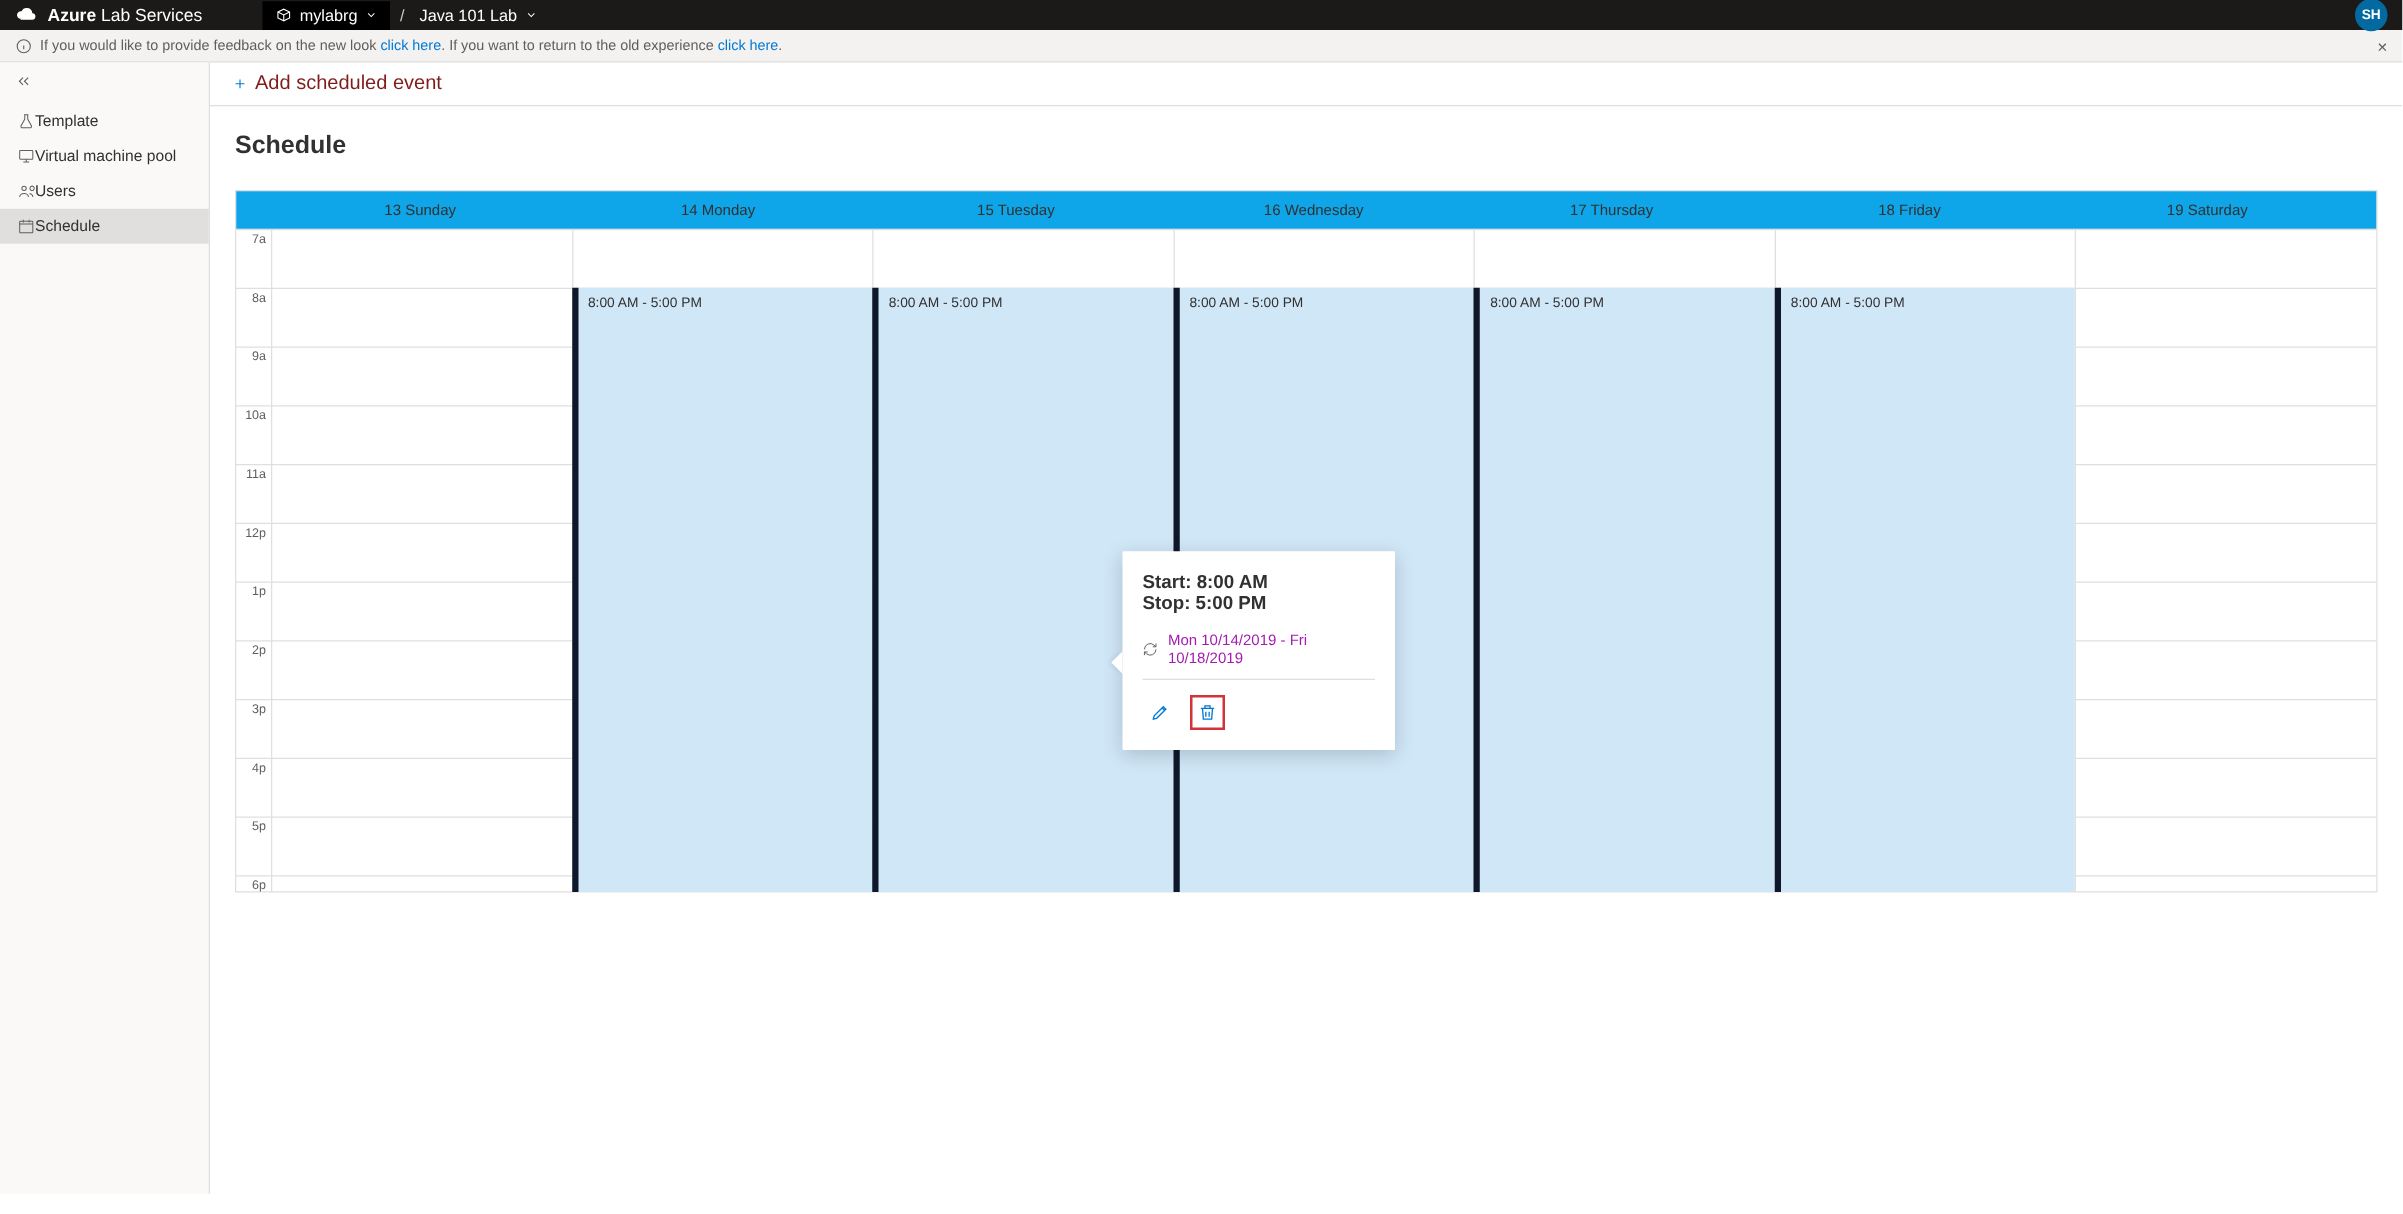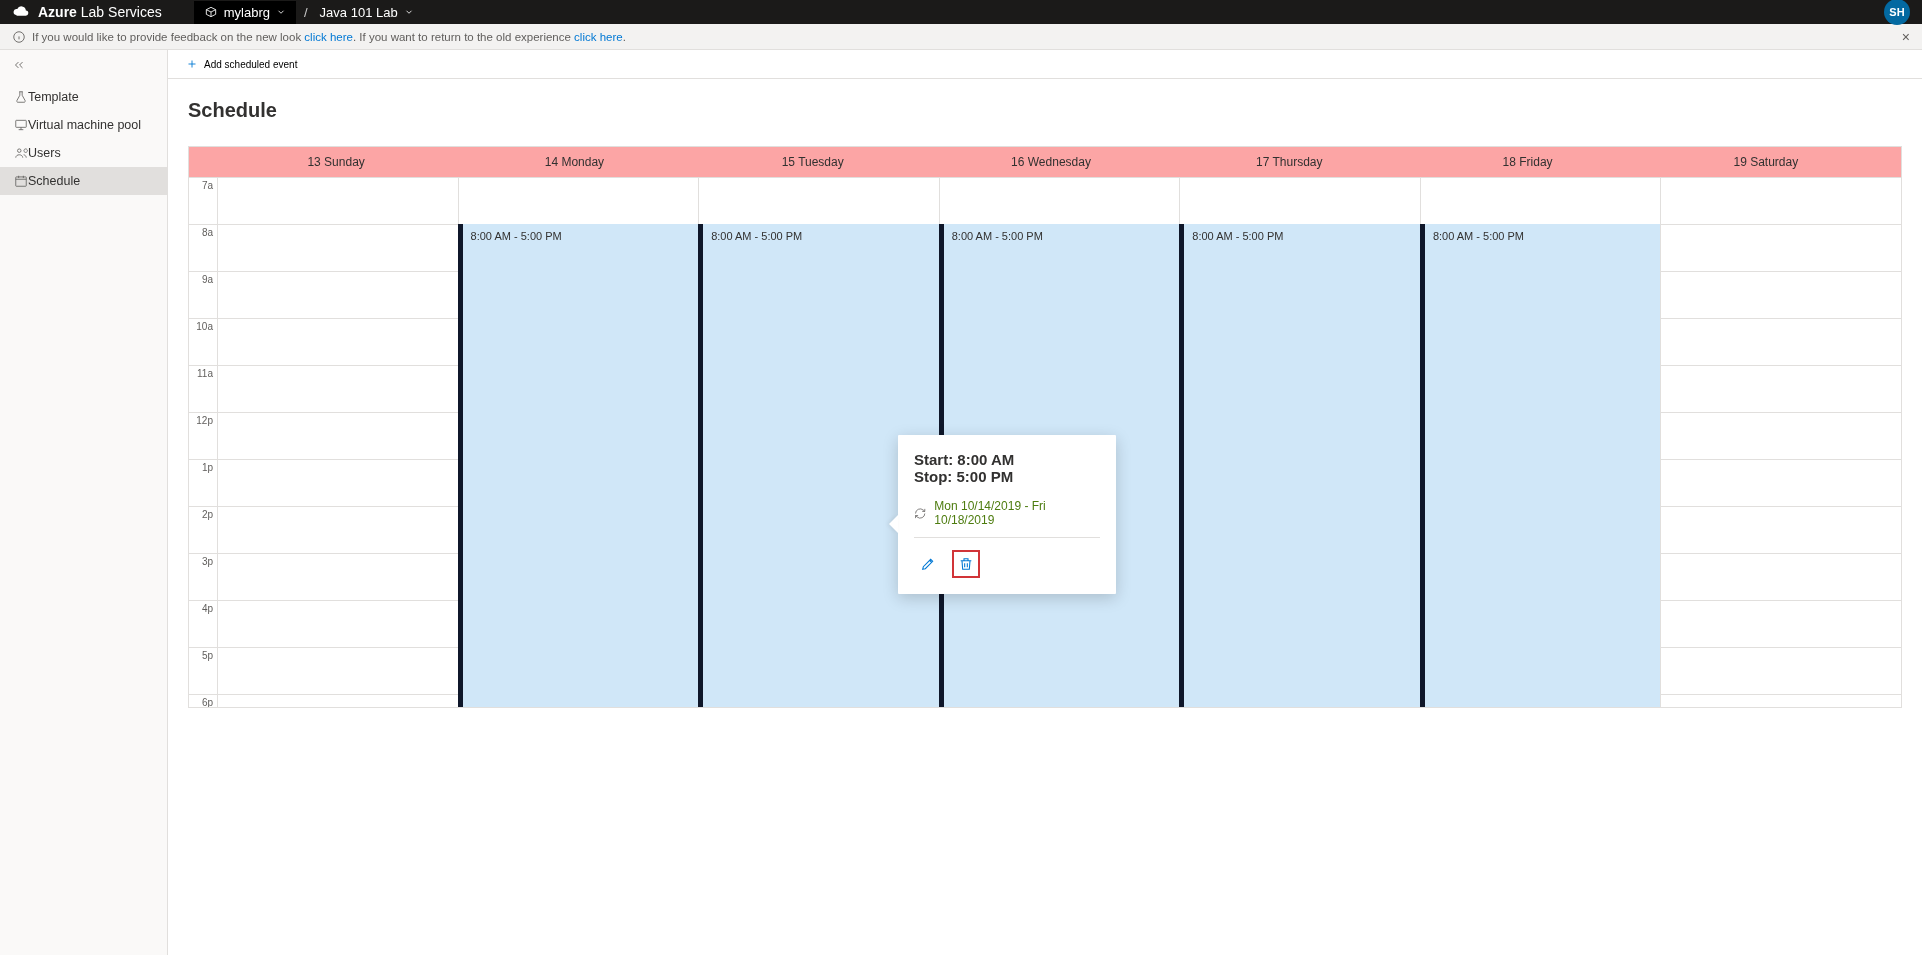--- a/index.html
+++ b/index.html
@@ -4,21 +4,21 @@
   <style>
     * { margin: 0; padding: 0; box-sizing: border-box; font-family: "Segoe UI", Tahoma, sans-serif; }
     html, body { height: 100%; }
     body { background: #ffffff; color: #323130; font-size: 13px; overflow: hidden; }
 
     
     .header { display: flex; align-items: center; height: 24px; background: #1b1a19; color: #fff; padding: 0 12px; }
     .logo { display: flex; align-items: center; gap: 8px; font-weight: 400; font-size: 14px; }
     .logo-icon { width: 18px; height: 18px; fill: #fff; }
     .logo .bold { font-weight: 600; }
-    .breadcrumb-box { display: flex; align-items: center; margin-left: 32px; background: #000; padding: 4px 10px; gap: 6px; font-size: 13px; }
+    .breadcrumb-box { display: flex; align-items: center; margin-left: 48px; background: #000; padding: 4px 10px; gap: 6px; font-size: 13px; }
     .breadcrumb-icon { width: 14px; height: 14px; fill: none; stroke: #fff; stroke-width: 1.5; }
     .chevron-down { width: 10px; height: 10px; }
     .breadcrumb-sep { margin: 0 8px; color: #ccc; }
     .breadcrumb-lab { display: flex; align-items: center; gap: 6px; font-size: 13px; margin-left: 4px; }
     .avatar { margin-left: auto; width: 26px; height: 26px; border-radius: 50%; background: #0369a1; color: #fff; display: flex; align-items: center; justify-content: center; font-size: 11px; font-weight: 600; }
 
     
     .feedback-bar { display: flex; align-items: center; height: 26px; padding: 0 12px; background: #f3f2f1; font-size: 11.5px; color: #605e5c; gap: 6px; border-bottom: 1px solid #e1dfdd; }
     .feedback-bar svg { width: 14px; height: 14px; fill: none; stroke: #605e5c; stroke-width: 1.5; }
     .feedback-bar a { color: #0078d4; text-decoration: none; }
@@ -31,56 +31,56 @@
     .sidebar { width: 168px; border-right: 1px solid #e1dfdd; background: #faf9f8; }
     .collapse-btn { padding: 8px 12px; cursor: pointer; }
     .collapse-btn svg { width: 14px; height: 14px; stroke: #605e5c; fill: none; stroke-width: 1.5; }
     .nav-item { display: flex; align-items: center; gap: 0; padding: 7px 14px; font-size: 12.5px; color: #323130; cursor: pointer; }
     .nav-item.active { background: #e1dfdd; }
     .nav-icon { width: 14px; height: 14px; fill: none; stroke: #605e5c; stroke-width: 1.4; }
 
     
     .main { flex: 1; display: flex; flex-direction: column; overflow: hidden; }
     .toolbar { display: flex; align-items: center; padding: 8px 18px; border-bottom: 1px solid #e1dfdd; }
-    .toolbar-btn { display: flex; align-items: center; gap: 6px; font-size: 10px; color: #000000; cursor: pointer; }
+    .toolbar-btn { display: flex; align-items: center; gap: 6px; font-size: 16px; color: #7f1d1d; cursor: pointer; }
     .toolbar-btn svg { width: 12px; height: 12px; stroke: #0078d4; stroke-width: 1.8; fill: none; }
 
     .content { flex: 1; overflow: auto; padding: 0 20px 20px 20px; }
     .page-title { font-size: 20px; font-weight: 600; margin: 20px 0 24px 0; }
 
     .week-bar { display: flex; align-items: center; margin-bottom: 10px; }
     .week-range { font-weight: 600; font-size: 14px; }
     .today-group { margin-left: auto; display: flex; align-items: center; gap: 14px; }
     .today-btn { display: flex; align-items: center; gap: 6px; color: #0078d4; font-size: 13px; cursor: pointer; }
     .today-btn svg { width: 14px; height: 14px; fill: none; stroke: #0078d4; stroke-width: 1.5; }
     .nav-arrows { display: flex; gap: 10px; }
     .nav-arrows svg { width: 14px; height: 14px; fill: none; stroke: #0078d4; stroke-width: 2; cursor: pointer; }
 
     
     .cal-outer { border: 1px solid #e1dfdd; }
-    .cal-head-row { display: flex; background: #fca5a5; }
+    .cal-head-row { display: flex; background: #0ea5e9; }
     .time-gutter-head { width: 28px; }
     .day-head { flex: 1; text-align: center; padding: 8px 4px; font-size: 12px; color: #323130; }
     .scroll-gutter-head { width: 16px; }
 
     .cal-body { display: flex; position: relative; height: 530px; overflow-y: auto; }
     .time-gutter { width: 28px; }
     .time-slot { height: 47px; border-top: 1px solid #e1dfdd; font-size: 10px; color: #605e5c; padding: 2px 4px; text-align: right; }
 
     .day-col { flex: 1; position: relative; }
     .day-col .grid-line { height: 47px; border-top: 1px solid #e1dfdd; border-left: 1px solid #e1dfdd; }
 
     .event-block { position: absolute; left: 0; right: 0; top: 47px; height: 522px; background: #d0e7f8; border-left: 5px solid #0f172a; padding: 6px 8px; font-size: 11px; color: #323130; cursor: pointer; }
     .refresh-icon { position: absolute; bottom: 6px; right: 6px; width: 14px; height: 14px; fill: none; stroke: #605e5c; stroke-width: 1.5; }
 
     
     .popover { position: absolute; z-index: 50; top: 356px; left: 730px; width: 218px; background: #fff; box-shadow: 0 4px 16px rgba(0,0,0,0.18); border-radius: 1px; padding: 16px; font-size: 13px; }
     .popover::before { content: ""; position: absolute; left: -9px; top: 80px; width: 0; height: 0; border-top: 9px solid transparent; border-bottom: 9px solid transparent; border-right: 9px solid #fff; filter: drop-shadow(-2px 0 2px rgba(0,0,0,0.08)); }
     .pop-line { font-size: 15px; font-weight: 600; color: #323130; }
-    .pop-recur { display: flex; align-items: center; gap: 8px; font-size: 12px; color: #4d7c0f; margin: 14px 0 10px 0; }
+    .pop-recur { display: flex; align-items: center; gap: 8px; font-size: 12px; color: #a21caf; margin: 14px 0 10px 0; }
     .pop-recur svg { width: 13px; height: 13px; fill: none; stroke: #605e5c; stroke-width: 1.5; }
     .pop-divider { border-top: 1px solid #e1dfdd; margin: 6px 0 12px 0; }
     .pop-actions { display: flex; gap: 10px; }
     .pop-icon-btn { width: 28px; height: 28px; display: flex; align-items: center; justify-content: center; cursor: pointer; }
     .pop-icon-btn svg { width: 16px; height: 16px; fill: none; stroke: #0078d4; stroke-width: 1.6; }
     .pop-icon-btn.highlighted { border: 2px solid #d13438; }
 
     .body-rel { position: relative; flex: 1; display: flex; flex-direction: column; overflow: hidden; }
   </style>
 </head>

